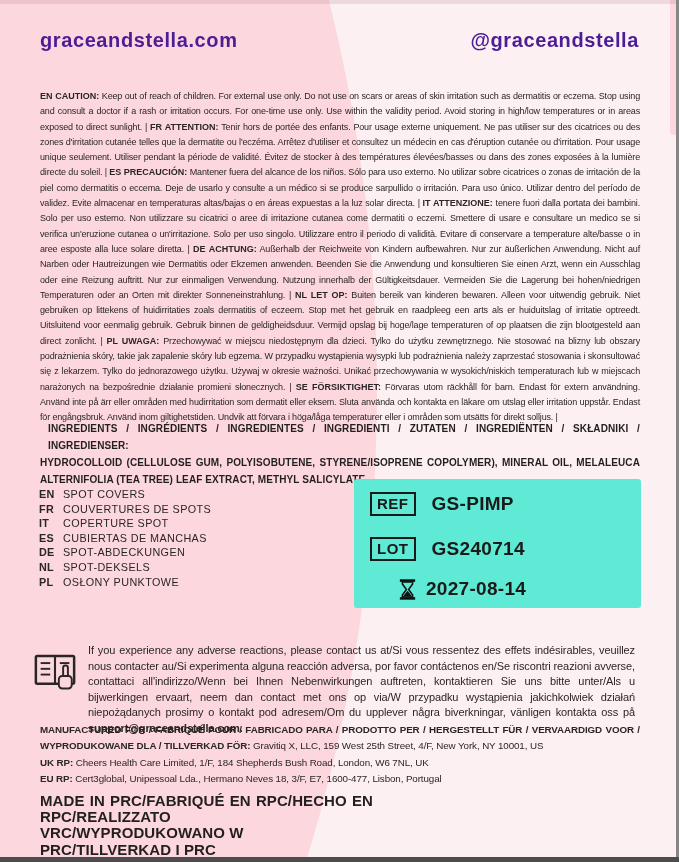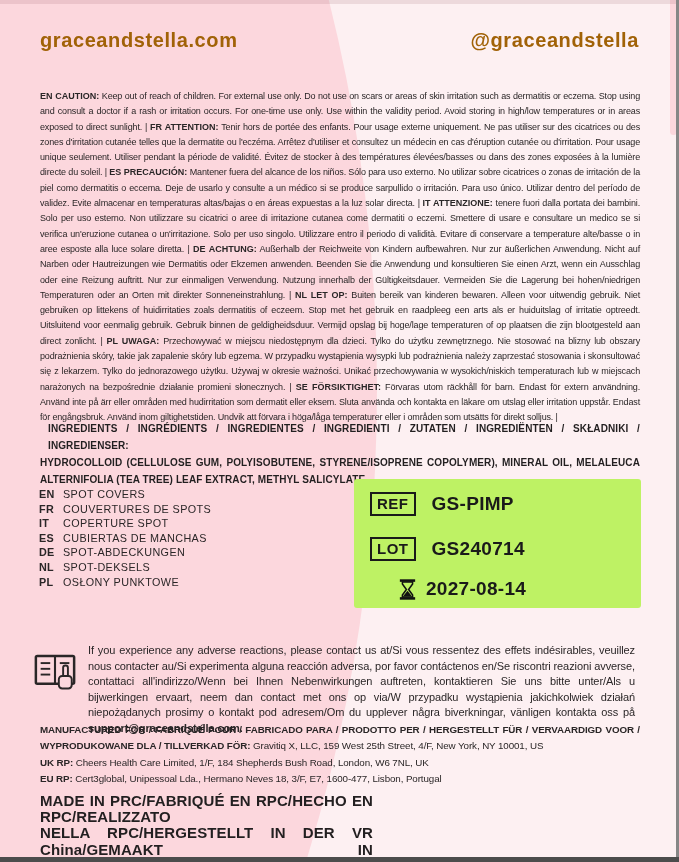--- a/index.html
+++ b/index.html
@@ -21,21 +21,21 @@
   .edge-line-right{position:absolute;right:0;top:0;width:3px;height:862px;background:#868686;}
   .edge-line-bottom{position:absolute;left:0;bottom:0;width:679px;height:5px;background:#4c4c4c;z-index:9;}
   .edge-shade-top{position:absolute;left:0;top:0;width:679px;height:4px;background:rgba(140,80,95,0.14);}
 
   
   .header{
     position:absolute;left:40px;right:40px;top:29px;
     display:flex;justify-content:space-between;align-items:baseline;
   }
   .brand{
-    font-size:20px;font-weight:bold;letter-spacing:0.6px;color:#a16207;
+    font-size:20px;font-weight:bold;letter-spacing:0.6px;color:#4c1d95;
   }
 
   
   .caution{
     position:absolute;left:40px;top:80px;width:600px;
     font-size:9px;line-height:15.3px;letter-spacing:-0.15px;
     text-align:justify;color:#2a2627;
   }
   .caution b{letter-spacing:0;}
 
@@ -50,21 +50,21 @@
 
   
   .lang-list{position:absolute;left:39px;top:487px;width:300px;font-size:10.8px;line-height:14.6px;}
   .lang-row{display:flex;}
   .lang-code{font-weight:bold;width:24px;flex:0 0 24px;letter-spacing:0.3px;}
   .lang-label{letter-spacing:0.4px;}
 
   
   .refbox{
     position:absolute;left:354px;top:479px;width:287px;height:129px;
-    background:#bef264;border-radius:3px;
+    background:#5eead4;border-radius:3px;
   }
   .ref-row{position:absolute;display:flex;align-items:center;}
   .boxed-label{
     border:2.5px solid #1a1a1a;font-weight:bold;font-size:15px;
     padding:1px 5px 2px 5px;letter-spacing:0.5px;color:#1a1a1a;line-height:17px;
   }
   .ref-value{
     font-size:19px;font-weight:bold;letter-spacing:0.3px;color:#1a1a1a;
     margin-left:16px;white-space:nowrap;
   }
@@ -187,15 +187,14 @@
 <p class="contact"><span>If you experience any adverse reactions, please contact us at/Si vous ressentez des effets indésirables, veuillez nous contacter au/Si experimenta alguna reacción adversa, por favor contáctenos en/Se riscontri reazioni avverse, contattaci all'indirizzo/Wenn bei Ihnen Nebenwirkungen auftreten, kontaktieren Sie uns bitte unter/Als u bijwerkingen ervaart, neem dan contact met ons op via/W przypadku wystąpienia jakichkolwiek działań niepożądanych prosimy o kontakt pod adresem/Om du upplever några biverkningar, vänligen kontakta oss på </span><b>support@graceandstella.com.</b></p>
 
 <div class="manufacturer">
   <div class="mfg-intro"><b>MANUFACTURED FOR / FABRIQUÉ POUR / FABRICADO PARA / PRODOTTO PER / HERGESTELLT FÜR / VERVAARDIGD VOOR / WYPRODUKOWANE DLA / TILLVERKAD FÖR:</b><span> Gravitiq X, LLC, 159 West 25th Street, 4/F, New York, NY 10001, US</span></div>
   <div><b>UK RP:</b><span> Cheers Health Care Limited, 1/F, 184 Shepherds Bush Road, London, W6 7NL, UK</span></div>
   <div><b>EU RP:</b><span> Cert3global, Unipessoal Lda., Hermano Neves 18, 3/F, E7, 1600-477, Lisbon, Portugal</span></div>
 </div>
 
 <div class="madein">
   <div class="stretch">MADE IN PRC/FABRIQUÉ EN RPC/HECHO EN RPC/REALIZZATO</div>
-  <div class="stretch">NELLA RPC/HERGESTELLT IN DER VR China/GEMAAKT IN</div>
   <div>VRC/WYPRODUKOWANO W PRC/TILLVERKAD I PRC</div>
 </div>
 
 </body></html>

